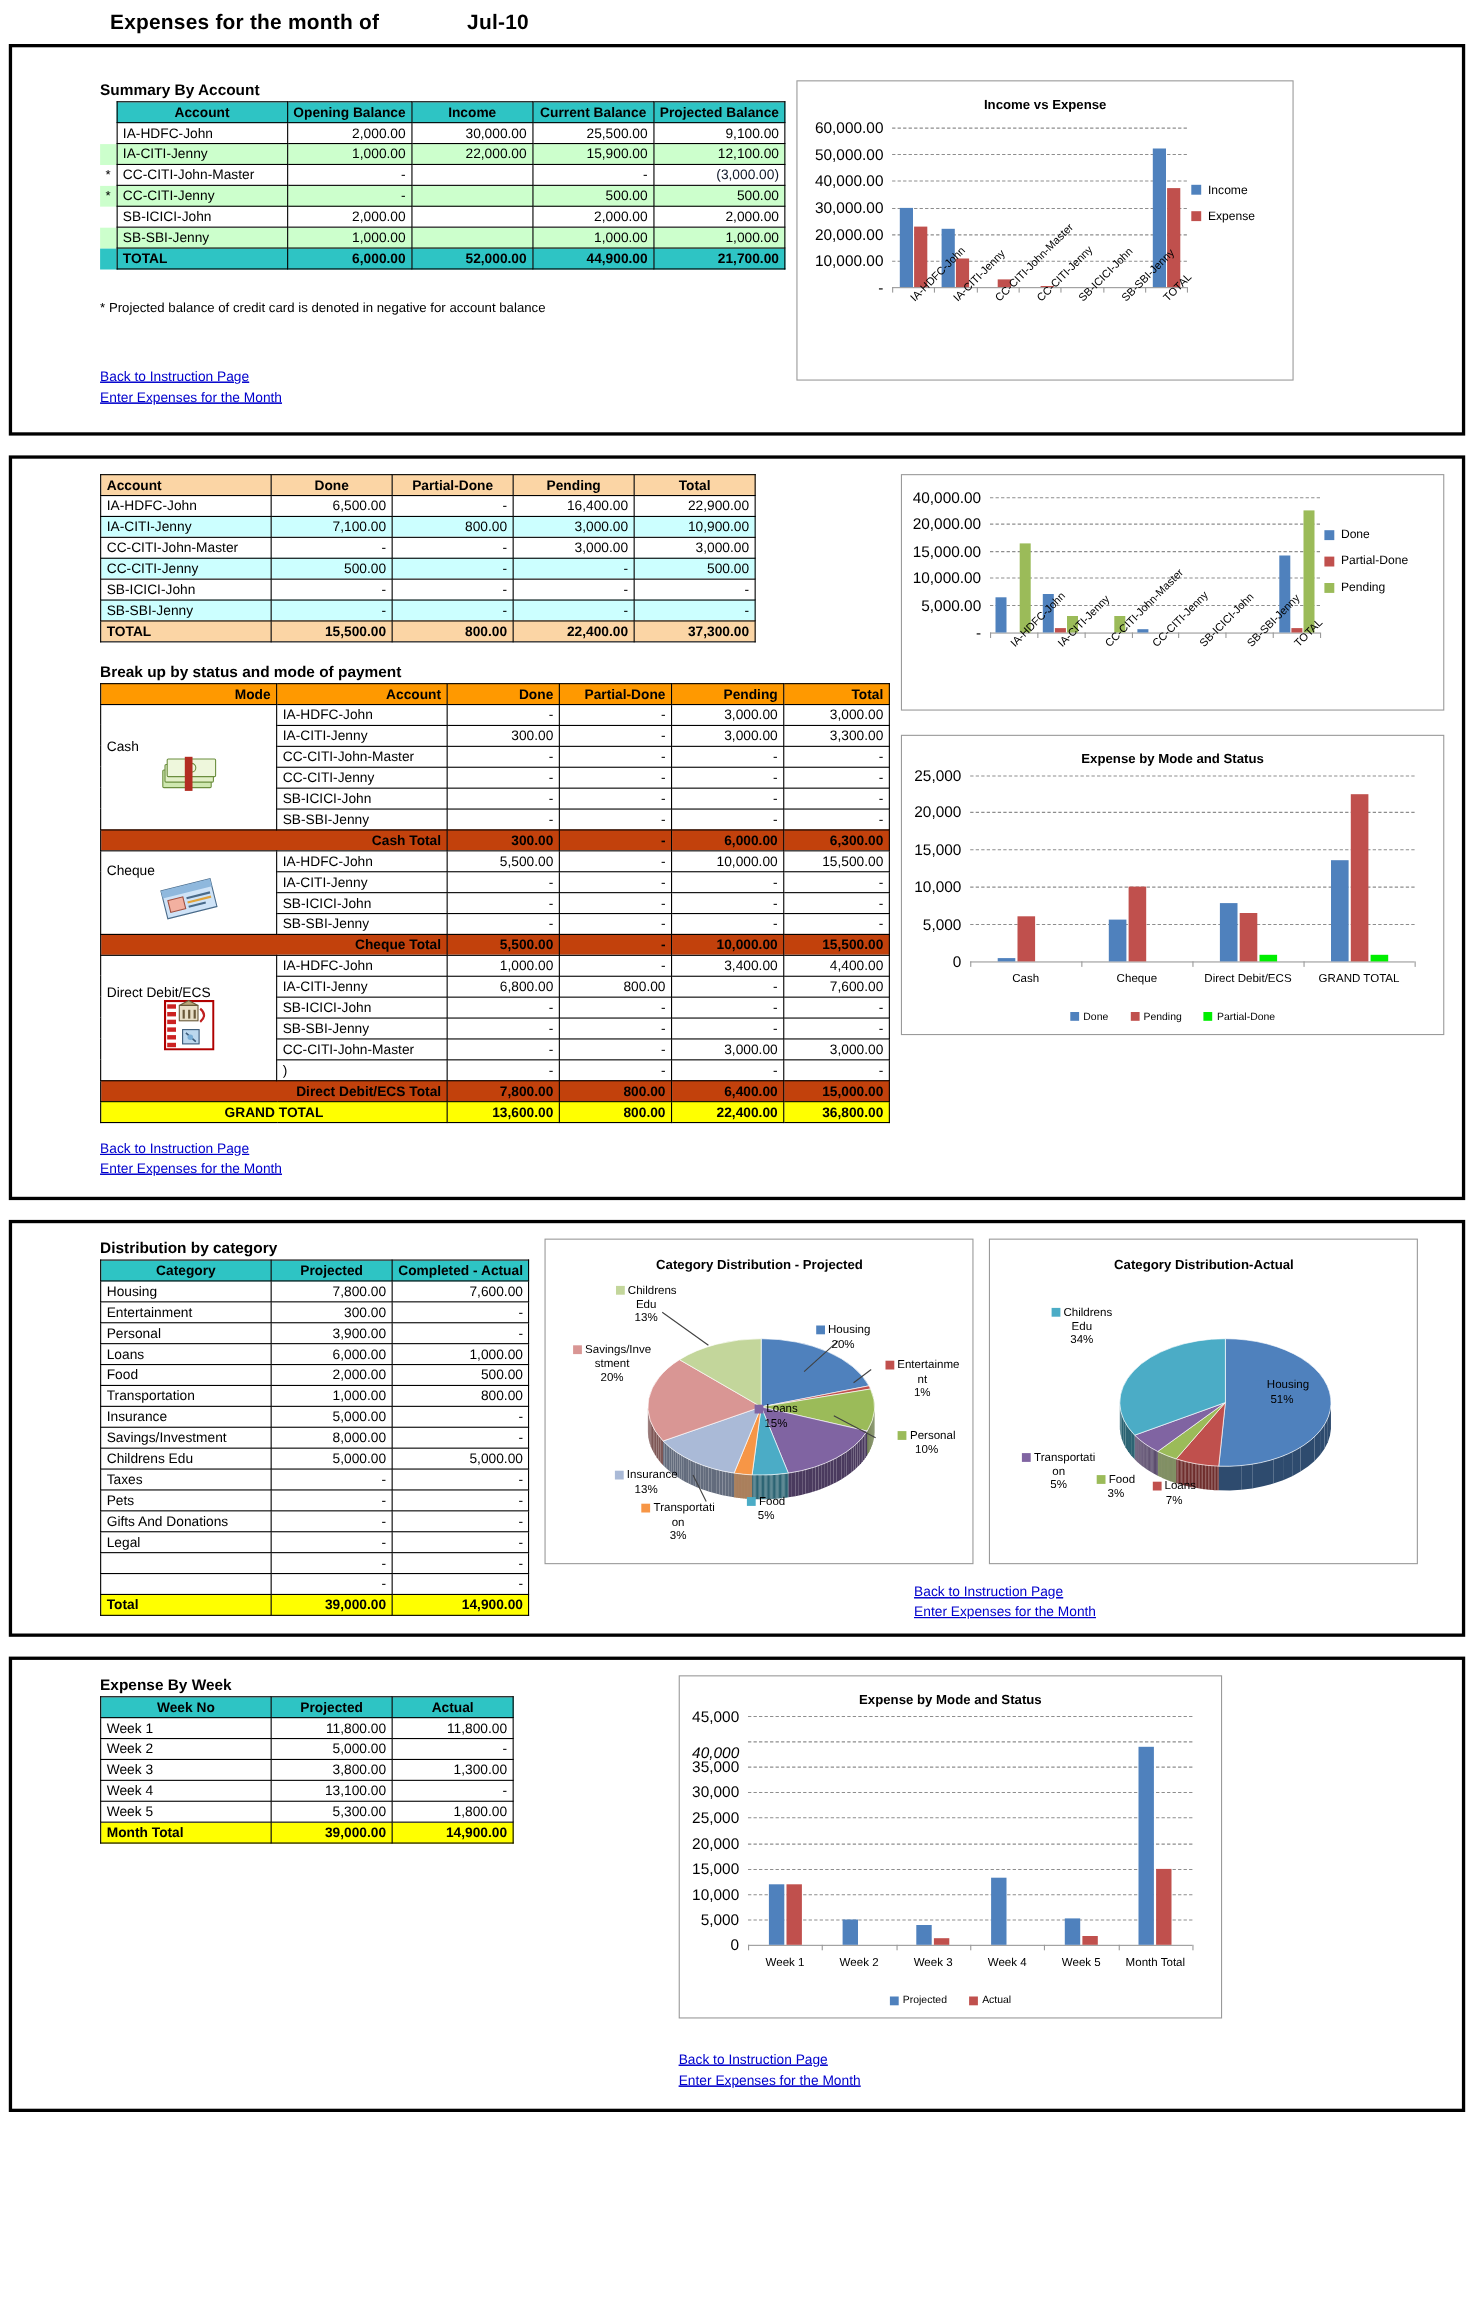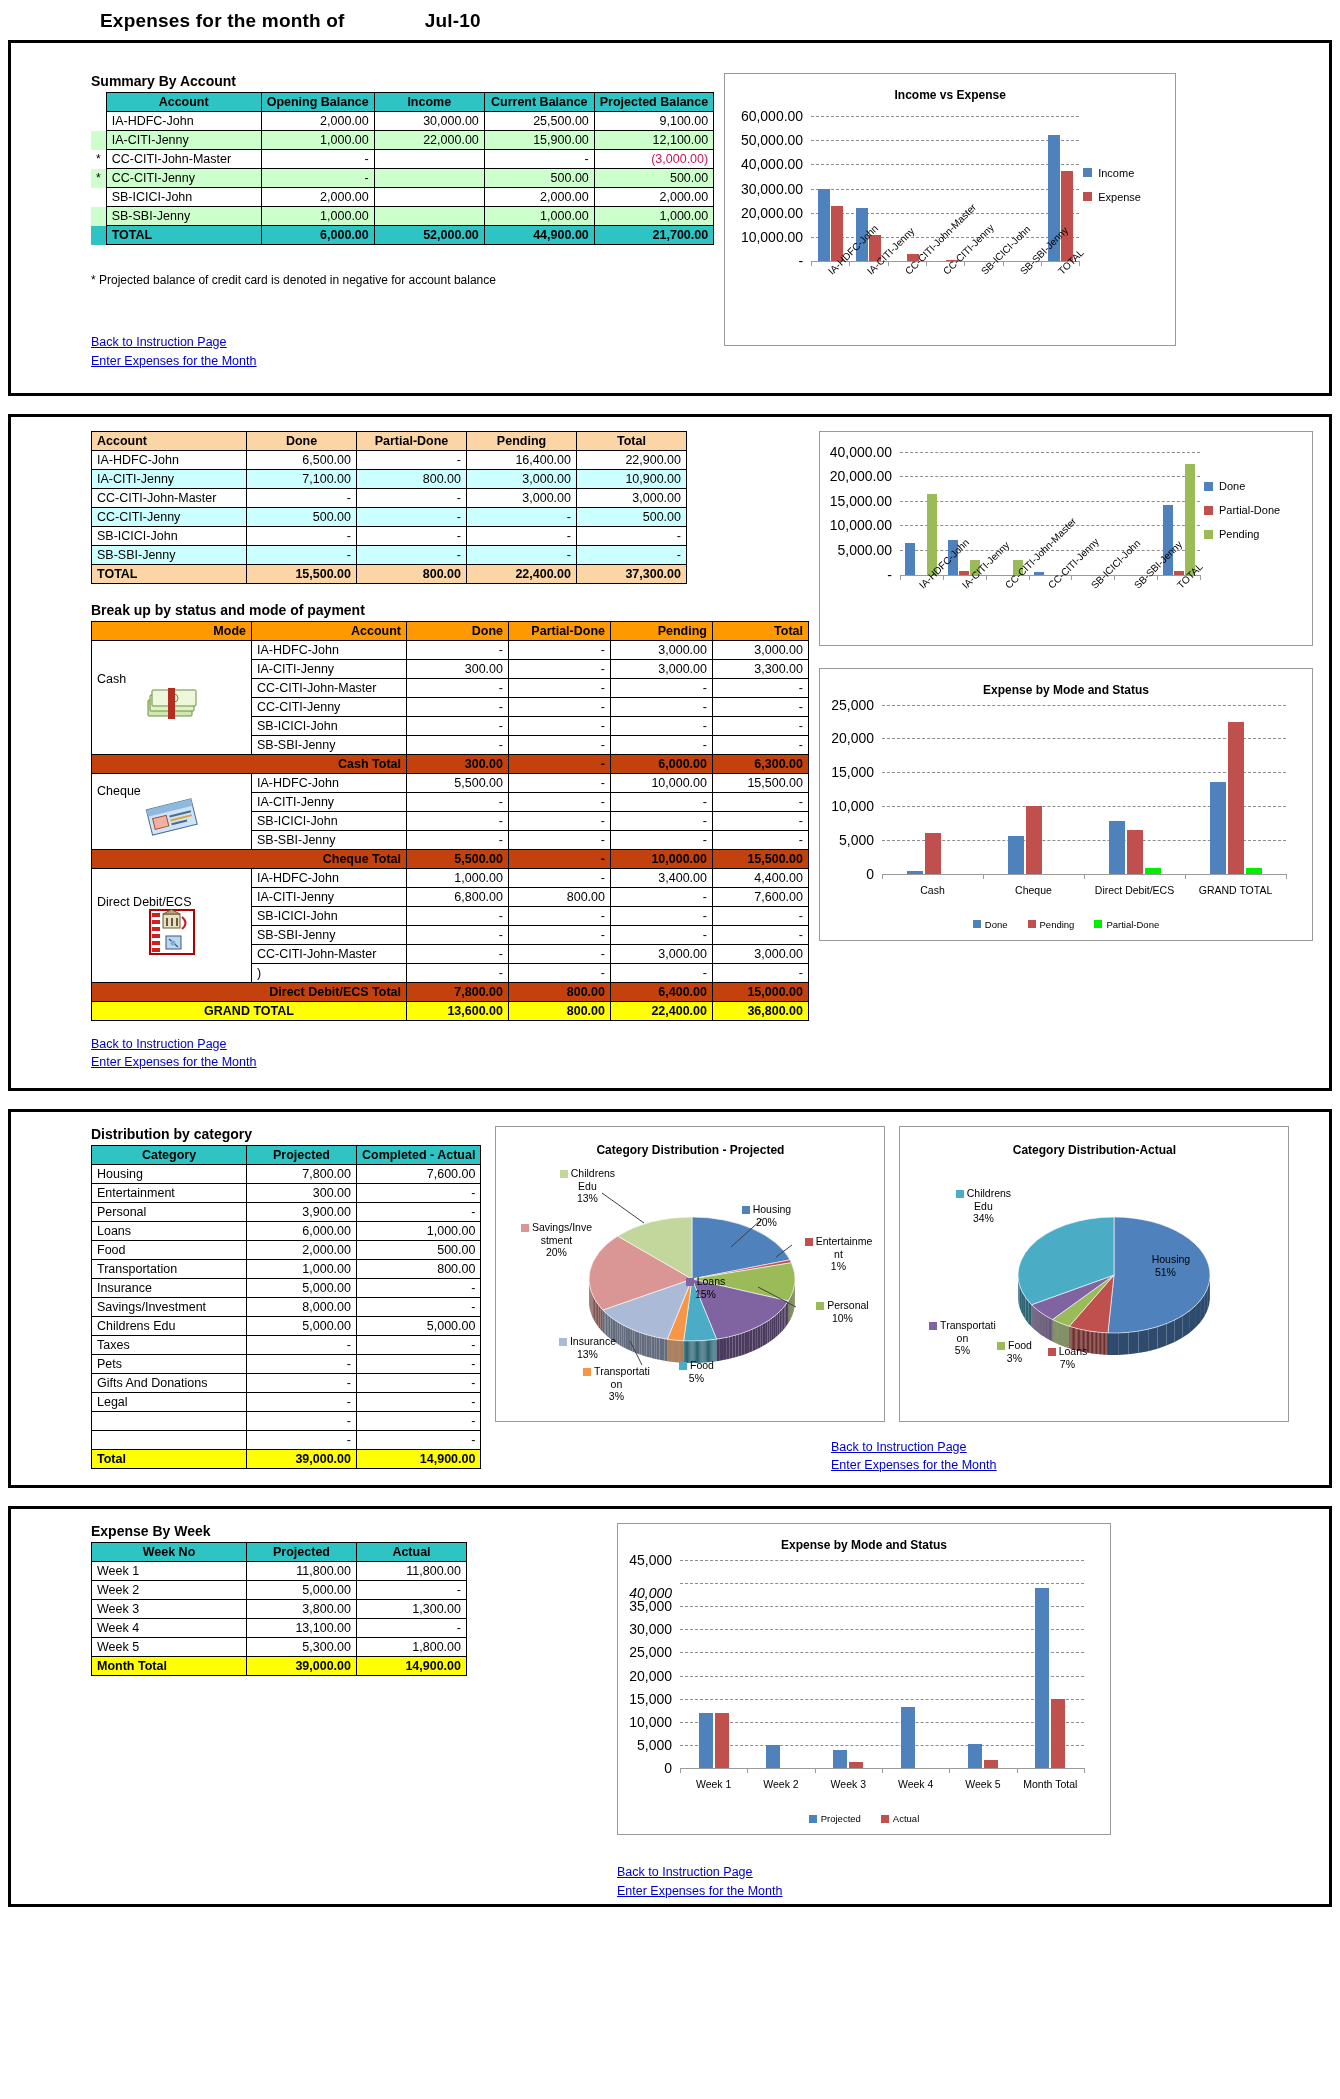--- a/index.html
+++ b/index.html
@@ -19,21 +19,21 @@
   th.hd-dark-or{background:#ff9900;font-weight:bold;text-align:right;}
   td.num{text-align:right;}
   td.ctr{text-align:center;}
   .rowA{background:#ffffff;}
   .rowB{background:#ccffcc;}
   .rowCy{background:#ccffff;}
   .totrow td{background:#2ec4c4;font-weight:bold;}
   .totrow-or td{background:#fbd5a5;font-weight:bold;}
   .pinkrow td{background:#c2410c;font-weight:bold;}
   .yellowrow td{background:#ffff00;font-weight:bold;}
-  .neg{color:#be185d;}
+  .neg{color:#0f172a;}
   .star{font-size:12px;width:12px;text-align:center;border:none!important;padding:0 2px 0 0;}
   .note{font-size:12px;margin-top:28px;}
   .links{font-size:12.5px;color:#0000cc;text-decoration:underline;line-height:1.5;margin-top:8px;}
   .links a{color:#0000cc;text-decoration:underline;display:block;}
   .chartbox{border:1px solid #9a9a9a;background:#fff;box-sizing:border-box;position:relative;}
   .chart-title{text-align:center;font-size:12px;font-weight:bold;padding-top:8px;}
   .plot{position:relative;}
   .ylab{position:absolute;right:0;transform:translateY(-50%);font-size:14px;text-align:right;white-space:nowrap;color:#000;}
   .gline{position:absolute;border-top:1px dashed #8d8d8d;}
   .axis{position:absolute;border-top:1px solid #9a9a9a;}
@@ -985,21 +985,21 @@
           </div>
       </div>
     </div>
     <div class="links" style="position:absolute;left:820px;bottom:10px;">
       <a href="#">Back to Instruction Page</a>
       <a href="#">Enter Expenses for the Month</a>
     </div>
   </div>
 
   <div class="panel">
-    <div class="panel-inner" style="padding-top:14px;padding-bottom:3px;">
+    <div class="panel-inner" style="padding-top:14px;padding-bottom:16px;">
       <div class="left-col">
         <div class="sec-title">Expense By Week</div>
         <table class="grid">
           <thead>
               <tr id="s5head">
                 <th class="hd" style="width: 155px;">Week No</th>
                 <th class="hd" style="width: 110px;">Projected</th>
                 <th class="hd" style="width: 110px;">Actual</th>
               </tr>
             </thead>

